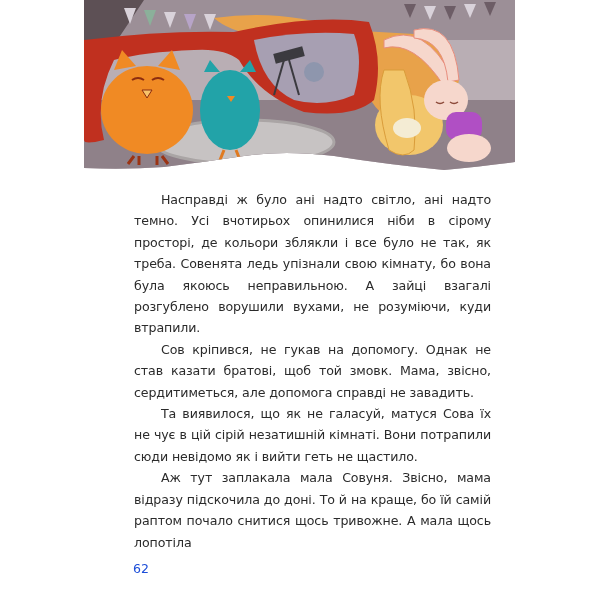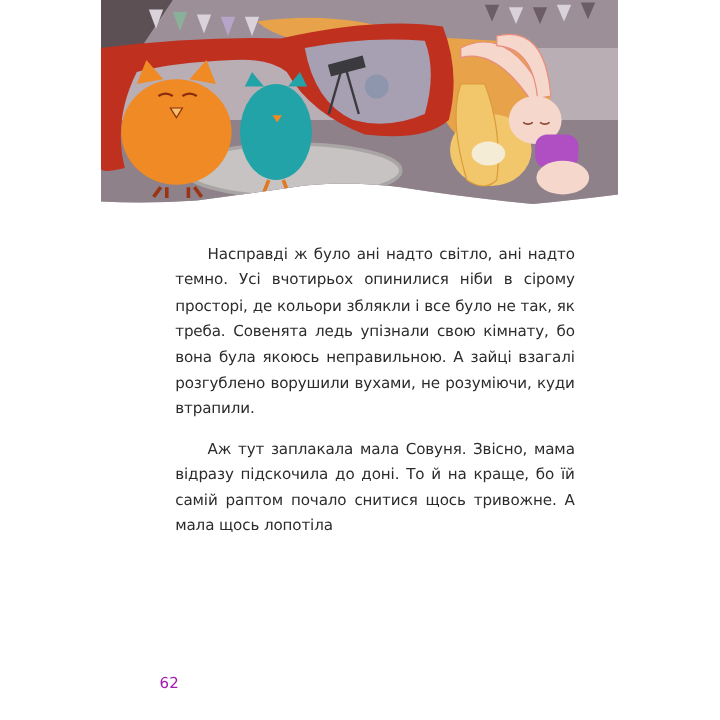--- a/index.html
+++ b/index.html
@@ -9,23 +9,23 @@
   }
   .illustration {
     position:absolute; left:84px; top:0; width:431px; height:170px; overflow:hidden;
   }
   .illustration svg { display:block; }
   .text-block {
     position:absolute; left:134px; top:189px; width:357px;
     font-size:12.6px; line-height:21.4px; color:#2b2b2b; text-align:justify;
     letter-spacing:-0.1px;
   }
-  .text-block p { margin:12px; text-indent:27px; hyphens:manual; }
+  .text-block p { margin:0; text-indent:27px; hyphens:manual; }
   .page-number {
-    position:absolute; left:133px; top:561px; font-size:12.5px; color:#a21caf;
+    position:absolute; left:133px; top:561px; font-size:12.5px; color:#1d4ed8;
   }
 </style>
 </head>
 <body>
 
 <div class="illustration">
   <svg width="431" height="170" viewBox="0 0 431 170">
     <defs>
       <clipPath id="wave">
         <path d="M0,0 H431 V162 Q400,166 360,170 Q300,164 250,156 Q200,150 160,156 Q120,162 80,167 Q40,170 0,168 Z"></path>
@@ -93,16 +93,18 @@
         <path d="M352,102 q4,3 8,0 M366,102 q4,3 8,0" stroke="#8c4a3a" stroke-width="1.5" fill="none"></path>
         <rect x="362" y="112" width="36" height="28" rx="10" fill="#b04fc4"></rect>
         <ellipse cx="385" cy="148" rx="22" ry="14" fill="#f6d7cc"></ellipse>
       </g>
     </g>
   </svg>
 </div>
 
 <div class="text-block">
   <p>Насправді ж було ані надто світло, ані надто темно. Усі вчотирьох опинилися ніби в сірому просторі, де кольори зблякли і все було не так, як треба. Совенята ледь упіз­нали свою кімнату, бо вона була якоюсь неправильною. А зайці взагалі розгублено ворушили вухами, не розумі­ючи, куди втрапили.</p>
+  <p>Сов кріпився, не гукав на допомогу. Однак не став ка­зати братові, щоб той змовк. Мама, звісно, сердитиметься, але допомога справді не завадить.</p>
+  <p>Та виявилося, що як не галасуй, матуся Сова їх не чує в цій сірій незатишній кімнаті. Вони потрапили сюди не­відомо як і вийти геть не щастило.</p>
   <p>Аж тут заплакала мала Совуня. Звісно, мама відра­зу підскочила до доні. То й на краще, бо їй самій раптом почало снитися щось тривожне. А мала щось лопотіла</p>
 </div>
 
 <div class="page-number">62</div>
 
 </body></html>

